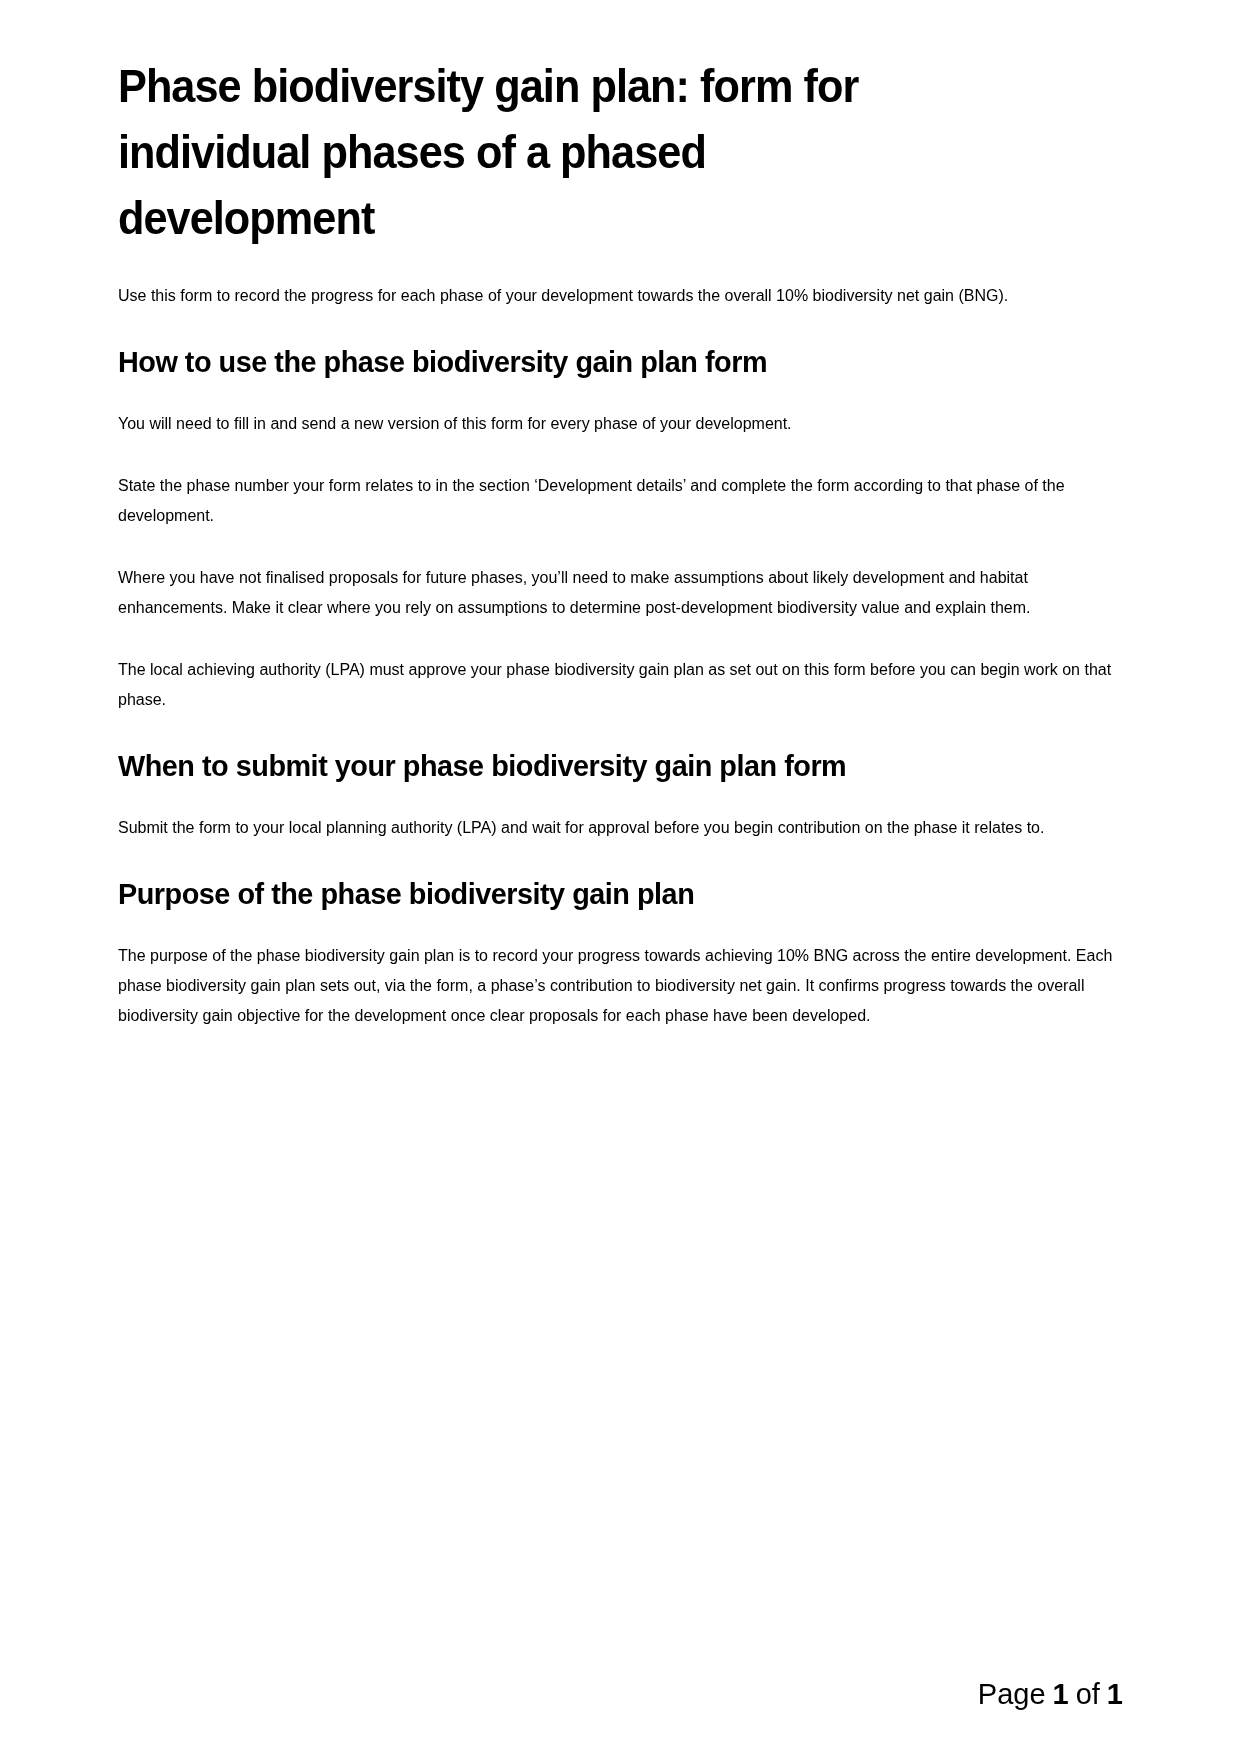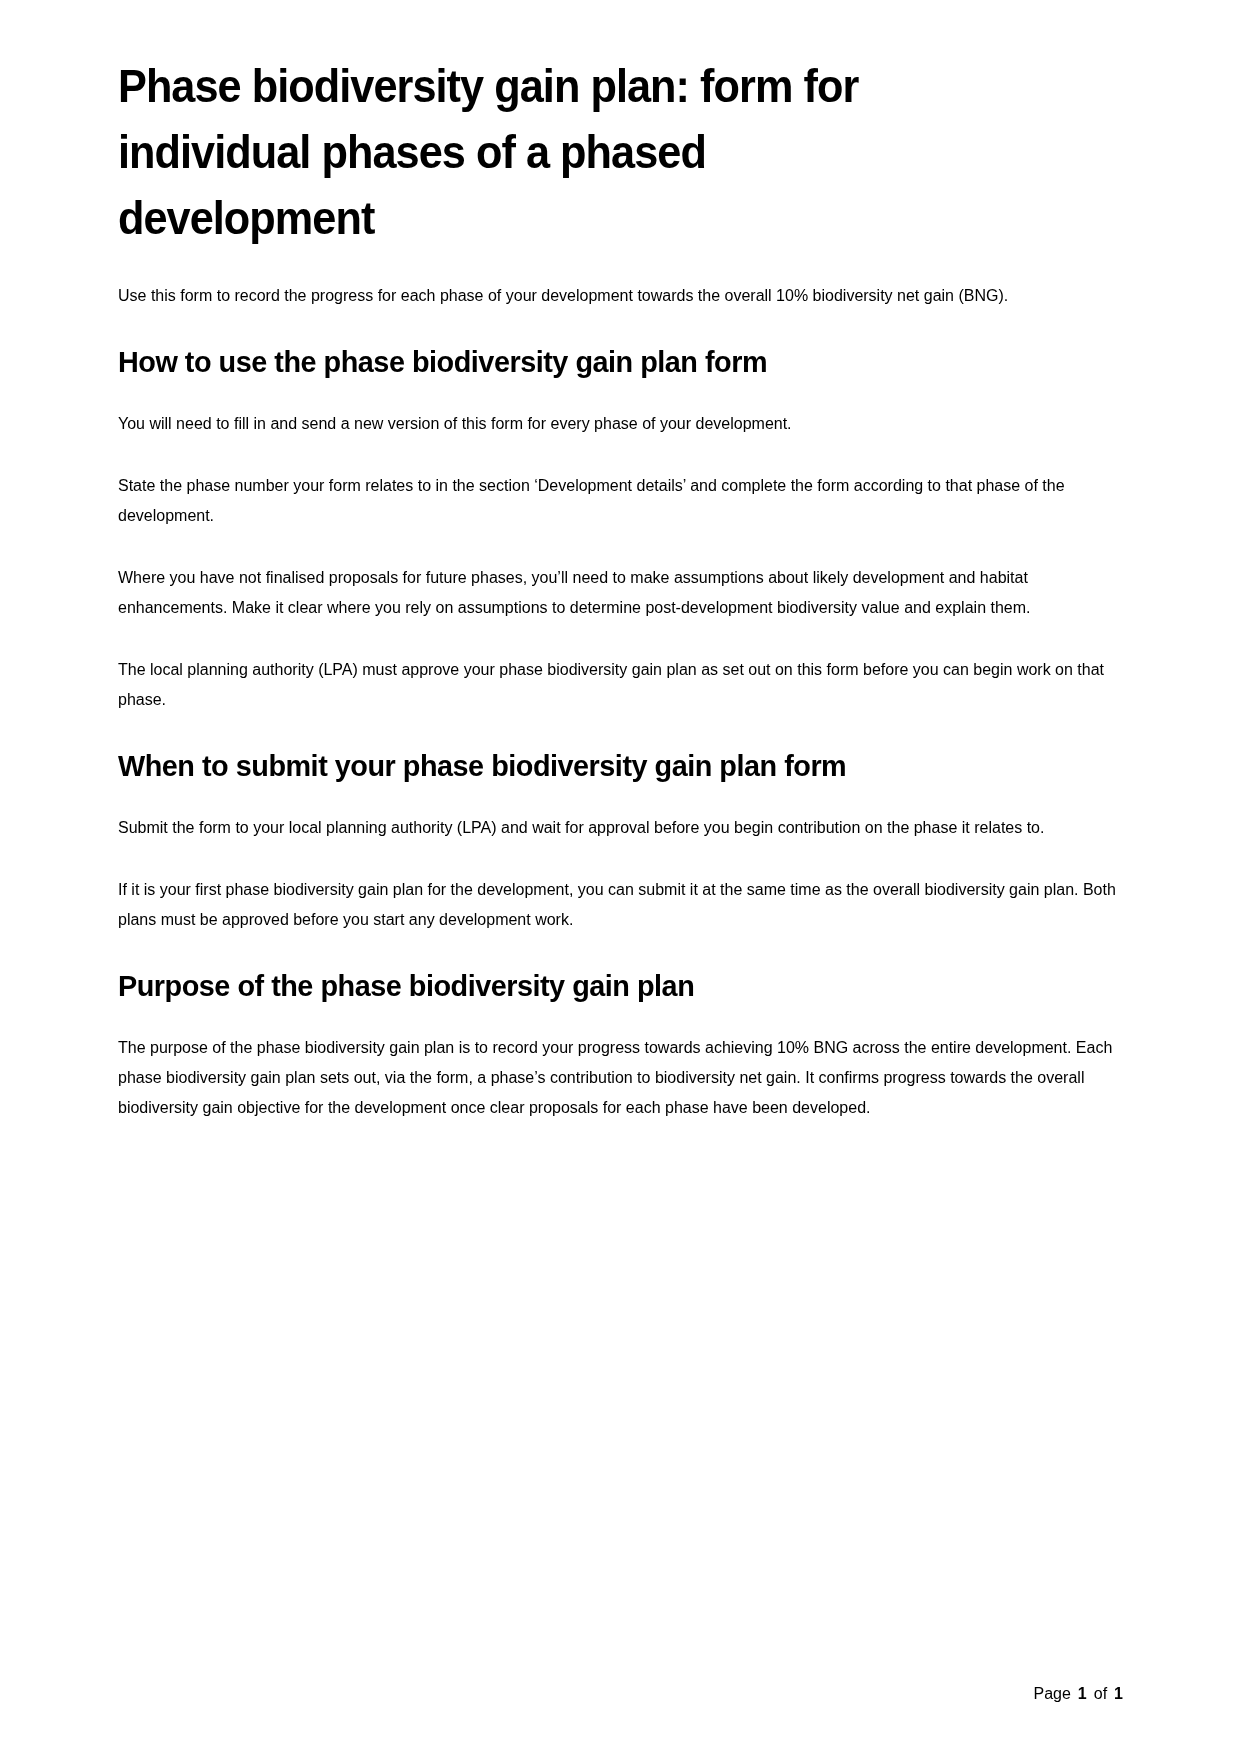--- a/index.html
+++ b/index.html
@@ -43,21 +43,21 @@
     font-size: 16px;
     line-height: 30px;
     font-weight: 400;
   }
   .page-footer {
     position: absolute;
     top: 1666px;
     right: 118px;
     display: flex;
     gap: 7px;
-    font-size: 16px;
+    font-size: 29px;
     line-height: 30px;
   }
   .page-footer .bold {
     font-weight: 700;
   }
 </style>
 </head>
 <body>
 
 <div class="page">
@@ -66,27 +66,26 @@
 individual phases of a phased
 development</h1>
 
   <p class="body-text">Use this form to record the progress for each phase of your development towards the overall 10% biodiversity net gain (BNG).</p>
 
   <section>
     <h2 class="section-heading">How to use the phase biodiversity gain plan form</h2>
     <p class="body-text">You will need to fill in and send a new version of this form for every phase of your development.</p>
     <p class="body-text">State the phase number your form relates to in the section ‘Development details’ and complete the form according to that phase of the development.</p>
     <p class="body-text">Where you have not finalised proposals for future phases, you’ll need to make assumptions about likely development and habitat enhancements. Make it clear where you rely on assumptions to determine post-development biodiversity value and explain them.</p>
-    <p class="body-text">The local planning authority (LPA) must approve your phase biodiversity gain plan as set out on this form before you can begin work on that phase.</p>
+    <p class="body-text">The local achieving authority (LPA) must approve your phase biodiversity gain plan as set out on this form before you can begin work on that phase.</p>
   </section>
 
   <section>
     <h2 class="section-heading">When to submit your phase biodiversity gain plan form</h2>
     <p class="body-text">Submit the form to your local planning authority (LPA) and wait for approval before you begin contribution on the phase it relates to.</p>
-    <p class="body-text">If it is your first phase biodiversity gain plan for the development, you can submit it at the same time as the overall biodiversity gain plan. Both plans must be approved before you start any development work.</p>
   </section>
 
   <section>
     <h2 class="section-heading">Purpose of the phase biodiversity gain plan</h2>
     <p class="body-text">The purpose of the phase biodiversity gain plan is to record your progress towards achieving 10% BNG across the entire development. Each phase biodiversity gain plan sets out, via the form, a phase’s contribution to biodiversity net gain. It confirms progress towards the overall biodiversity gain objective for the development once clear proposals for each phase have been developed.</p>
   </section>
 
   <div class="page-footer">
     <span>Page</span>
     <span class="bold">1</span>

